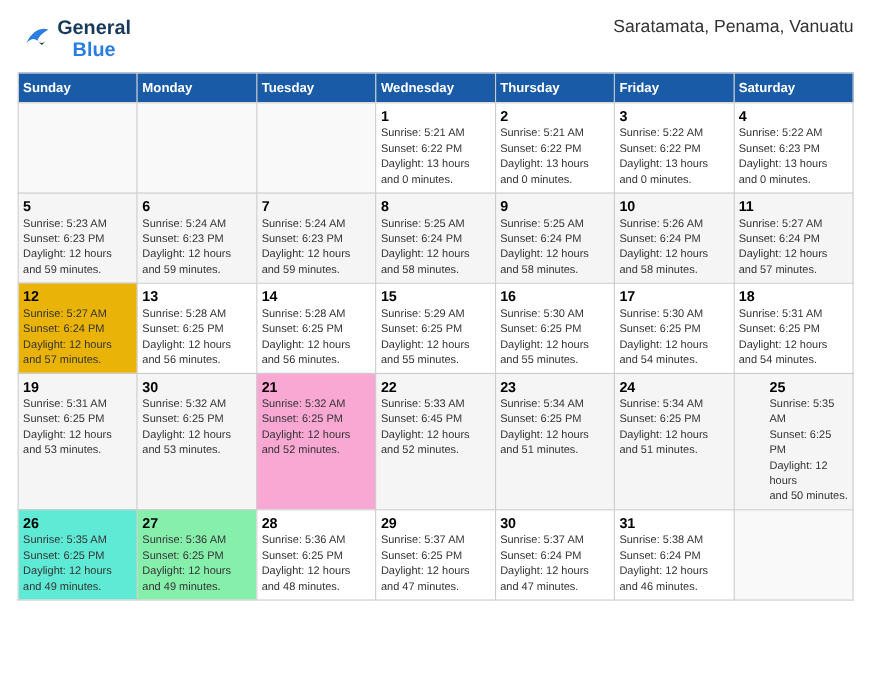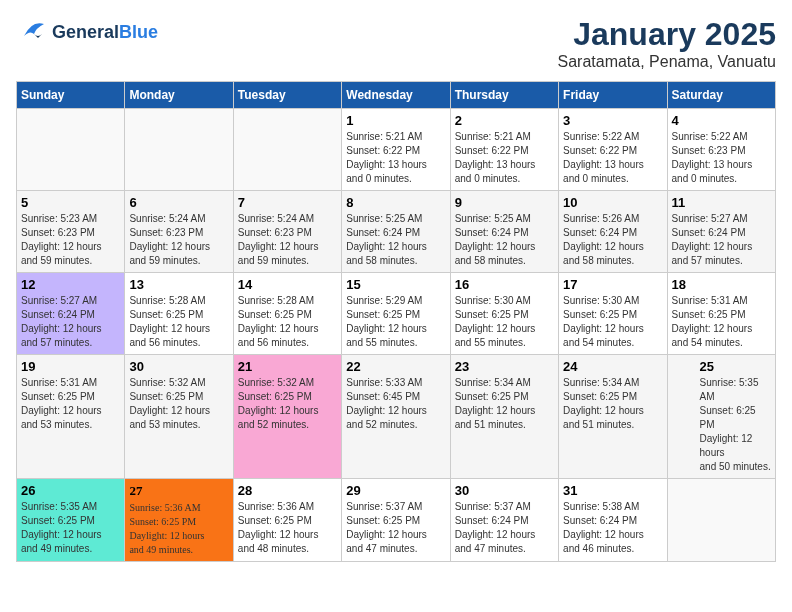--- a/index.html
+++ b/index.html
@@ -64,21 +64,21 @@
       background: #f9f9f9;
     }
     
     .logo-wrap {
       display: flex;
       align-items: center;
       gap: 4px;
     }
     .logo-text-wrap {
       display: flex;
-      flex-direction: row;
+      flex-direction: column;
       line-height: 1.1;
       text-align: center;
     }
     .logo-general-text {
       font-size: 18px;
       font-weight: bold;
       color: #1a3a5c;
     }
     .logo-blue-text {
       font-size: 18px;
@@ -100,21 +100,20 @@
         <path d="M8 20 Q16 4 28 8 Q20 12 18 18 Q14 14 8 20Z" fill="#2a7de1"></path>
         <path d="M18 18 Q22 22 26 18 Q24 20 22 22Z" fill="#1a3a5c"></path>
       </svg>
     </span>
     <div class="logo-text-wrap">
       <span class="logo-general-text">General</span>
       <span class="logo-blue-text">Blue</span>
     </div>
   </div>
   <div class="title-block">
-    <div class="month-title">January 2025</div>
     <div class="location-title">Saratamata, Penama, Vanuatu</div>
   </div>
 </div>
 
 <table class="calendar">
   <thead>
     <tr>
     <th>Sunday</th>
         <th>Monday</th>
         <th>Tuesday</th>
@@ -203,21 +202,21 @@
         </td>
         <td style="background-color: rgb(245, 245, 245);">
           <div class="day-number">11</div>
           <div class="day-info" style="white-space: pre-line;">Sunrise: 5:27 AM
 Sunset: 6:24 PM
 Daylight: 12 hours
 and 57 minutes.</div>
         </td>
       </tr>
       <tr style="background-color: rgb(255, 255, 255);">
-        <td style="background-color: #c4b5fd;">
+        <td style="background-color: #eab308;">
           <div class="day-number">12</div>
           <div class="day-info" style="white-space: pre-line;">Sunrise: 5:27 AM
 Sunset: 6:24 PM
 Daylight: 12 hours
 and 57 minutes.</div>
         </td>
         <td style="background-color: rgb(255, 255, 255);">
           <div class="day-number">13</div>
           <div class="day-info" style="white-space: pre-line;">Sunrise: 5:28 AM
 Sunset: 6:25 PM
@@ -312,21 +311,21 @@
         </td>
       </tr>
       <tr style="background-color: rgb(255, 255, 255);">
         <td style="background-color: #5eead4;">
           <div class="day-number">26</div>
           <div class="day-info" style="white-space: pre-line;">Sunrise: 5:35 AM
 Sunset: 6:25 PM
 Daylight: 12 hours
 and 49 minutes.</div>
         </td>
-        <td style="background-color: #f97316; font-family: Liberation Serif, serif;">
+        <td style="background-color: #86efac;">
           <div class="day-number">27</div>
           <div class="day-info" style="white-space: pre-line;">Sunrise: 5:36 AM
 Sunset: 6:25 PM
 Daylight: 12 hours
 and 49 minutes.</div>
         </td>
         <td style="background-color: rgb(255, 255, 255);">
           <div class="day-number">28</div>
           <div class="day-info" style="white-space: pre-line;">Sunrise: 5:36 AM
 Sunset: 6:25 PM

